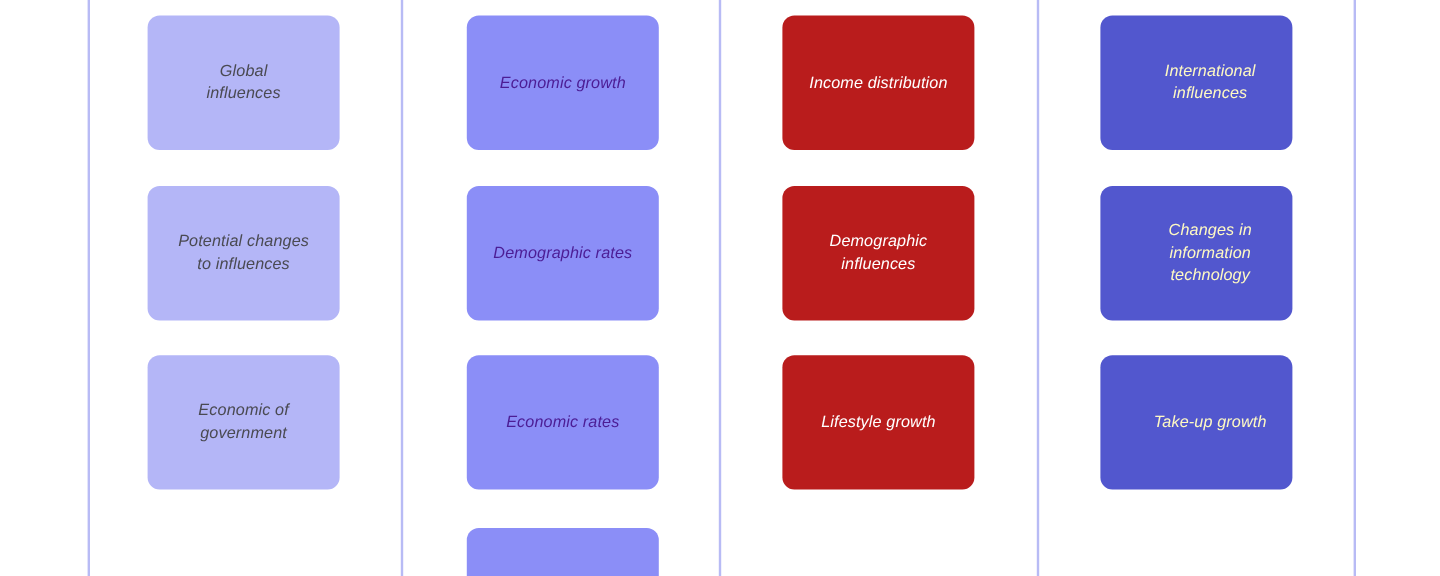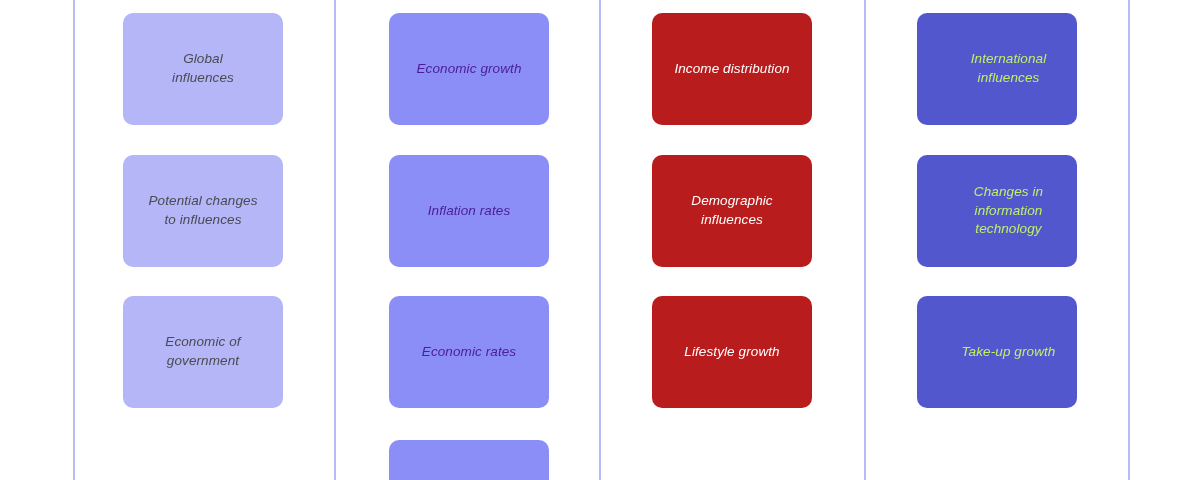--- a/index.html
+++ b/index.html
@@ -43,21 +43,21 @@
     line-height: 1.38;
     letter-spacing: 0.1px;
     padding: 0 9px;
     box-sizing: border-box;
     white-space: pre-line;
   }
   
   .col-1 .card { background: #b4b6f7; color: #4a4a52; }
   .col-2 .card { background: #8b8ef7; color: #4c1d95; }
   .col-3 .card { background: #b91c1c; color: #ffffff; }
-  .col-4 .card { background: #5257ce; color: #bef264; padding-left: 32px; }
+  .col-4 .card { background: #5257ce; color: #fef9c3; padding-left: 32px; }
 
   .slot-0 { top: 13px; }
   .slot-1 { top: 155px; }
   .slot-2 { top: 296px; }
   .slot-3 { top: 440px; }
 </style>
 </head>
 <body>
 
 <div id="board">
@@ -81,21 +81,21 @@
       <span>Economic of
 government</span>
     </div>
   </div>
 
   <div class="column col-2" style="left:389px">
     <div class="card slot-0">
       <span>Economic growth</span>
     </div>
     <div class="card slot-1">
-      <span>Inflation rates</span>
+      <span>Demographic rates</span>
     </div>
     <div class="card slot-2">
       <span>Economic rates</span>
     </div>
     <div class="card slot-3">
       <span></span>
     </div>
   </div>
 
   <div class="column col-3" style="left:652px">

